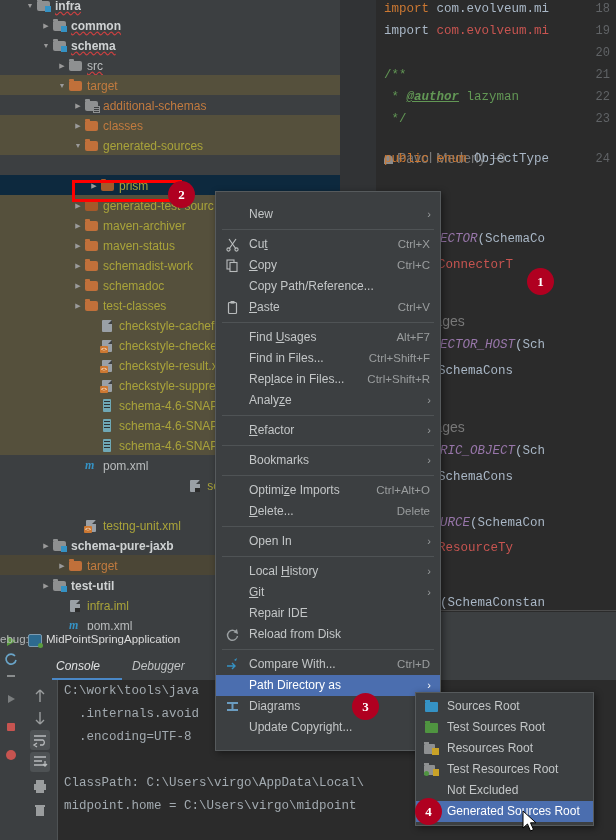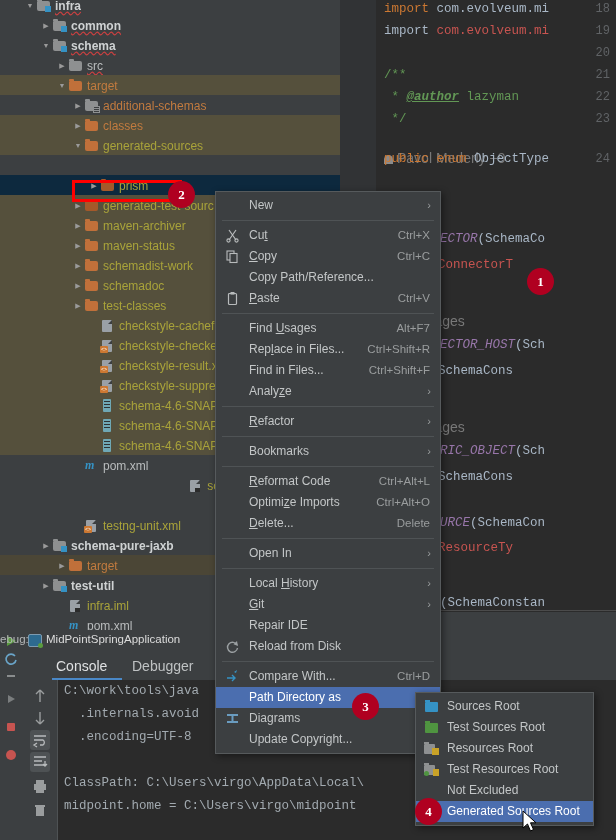--- a/index.html
+++ b/index.html
@@ -93,36 +93,36 @@
   #run-toolbar-left{position:absolute;left:0;top:0;width:22px;height:210px;background:#3c3f41;}
   .rtl-ico{position:absolute;left:4px;width:14px;height:14px;}
   #run-header{position:absolute;left:0;top:0;width:616px;height:22px;}
   .dbg-label{position:absolute;left:0;top:3px;font-size:11.5px;color:#b4b7b8;}
   .run-tab-title{position:absolute;left:46px;top:3px;font-size:11.5px;color:#dcdcdc;}
   .run-tab-ico{position:absolute;left:28px;top:4px;width:14px;height:13px;
                border:1.5px solid #7d9bb0;border-radius:2px;background:#2d6a8f;}
   .run-tab-ico:after{content:"";position:absolute;right:-2px;bottom:-2px;width:5px;height:5px;
                border-radius:50%;background:#5a9c3e;}
   .tabbar{position:absolute;left:22px;top:22px;width:594px;height:28px;background:#3c3f41;}
-  .tab{position:absolute;top:0;height:28px;line-height:28px;font-size:14px;color:#bfc2c3;}
+  .tab{position:absolute;top:0;height:28px;line-height:28px;font-size:12px;color:#bfc2c3;font-style:italic;}
   .tab.active{color:#dfe1e2;}
   .tab-underline{position:absolute;top:26px;height:2px;background:#4a88c7;}
   #console-gutter{position:absolute;left:22px;top:50px;width:36px;height:160px;background:#3c3f41;}
   .cg-ico{position:absolute;left:8px;width:20px;height:20px;}
   #console-text{position:absolute;left:58px;top:50px;width:558px;height:160px;
      background:#2b2b2b;overflow:hidden;}
   .cline{position:absolute;left:6px;white-space:pre;color:#a2aab0;font-size:12.5px;
      font-family:"Liberation Mono", monospace;}
   .sep-v{position:absolute;width:1px;background:#4e5254;}
   .sep-h{position:absolute;height:1px;background:#4e5254;}
 
   
   #context-menu{position:absolute;left:215px;top:191px;width:226px;
     background:#3c3f41;border:1px solid #565a5c;box-shadow:2px 2px 7px rgba(0,0,0,.45);
-    padding:3px 0; z-index:40;}
+    padding:12px 0; z-index:40;}
   .mi{position:relative;height:21px;line-height:21px;font-size:12px;color:#c3c6c7;
       padding-left:33px;padding-right:10px;white-space:nowrap;}
   .mi .sc{position:absolute;right:10px;top:0;color:#9a9d9e;font-size:11.5px;}
   .mi .chev{position:absolute;right:9px;top:0;color:#9a9d9e;font-size:11px;}
   .mi.selected{background:#4b6eaf;color:#ffffff;}
   .mi.selected .chev{color:#fff;}
   .mi .mico{position:absolute;left:9px;top:3px;width:15px;height:15px;}
   .msep{height:1px;background:#4f5355;margin:4px 6px;}
   .u { text-decoration:underline; }
 
@@ -339,29 +339,28 @@
           <rect x="2" y="2" width="7" height="9" stroke="#b8bbbc" fill="none" stroke-width="1.1"></rect>
           <rect x="5" y="4.5" width="7" height="9" stroke="#b8bbbc" fill="#3c3f41" stroke-width="1.1"></rect>
         </svg></span><span><span class="u">C</span>opy</span><span class="sc">Ctrl+C</span></div>
     <div class="mi"><span>Copy Path/Reference...</span></div>
     <div class="mi"><span class="mico"><svg width="15" height="15" viewBox="0 0 15 15">
           <rect x="3.5" y="2.5" width="8" height="11" rx="1" stroke="#b8bbbc" fill="none" stroke-width="1.2"></rect>
           <rect x="5.5" y="1" width="4" height="2.6" fill="#b8bbbc"></rect>
         </svg></span><span><span class="u">P</span>aste</span><span class="sc">Ctrl+V</span></div>
     <div class="msep"></div>
     <div class="mi"><span>Find <span class="u">U</span>sages</span><span class="sc">Alt+F7</span></div>
+    <div class="mi"><span>Find in Files...</span><span class="sc">Ctrl+Shift+F</span></div>
     <div class="mi"><span>Rep<span class="u">l</span>ace in Files...</span><span class="sc">Ctrl+Shift+R</span></div>
-    <div class="mi"><span>Find in Files...</span><span class="sc">Ctrl+Shift+F</span></div>
     <div class="mi"><span>Analy<span class="u">z</span>e</span><span class="chev">›</span></div>
     <div class="msep"></div>
     <div class="mi"><span><span class="u">R</span>efactor</span><span class="chev">›</span></div>
     <div class="msep"></div>
     <div class="mi"><span>Bookmarks</span><span class="chev">›</span></div>
     <div class="msep"></div>
-    <div class="mi"><span><span class="u">R</span>eformat Code</span><span class="sc">Ctrl+Alt+L</span></div>
     <div class="mi"><span>Optimi<span class="u">z</span>e Imports</span><span class="sc">Ctrl+Alt+O</span></div>
     <div class="mi"><span><span class="u">D</span>elete...</span><span class="sc">Delete</span></div>
     <div class="msep"></div>
     <div class="mi"><span>Open In</span><span class="chev">›</span></div>
     <div class="msep"></div>
     <div class="mi"><span>Local <span class="u">H</span>istory</span><span class="chev">›</span></div>
     <div class="mi"><span><span class="u">G</span>it</span><span class="chev">›</span></div>
     <div class="mi"><span>Repair IDE</span></div>
     <div class="mi"><span class="mico"><svg width="15" height="15" viewBox="0 0 15 15">
           <path d="M12 6A5 5 0 1 0 12.5 9" stroke="#9ba0a2" stroke-width="1.4" fill="none"></path>

